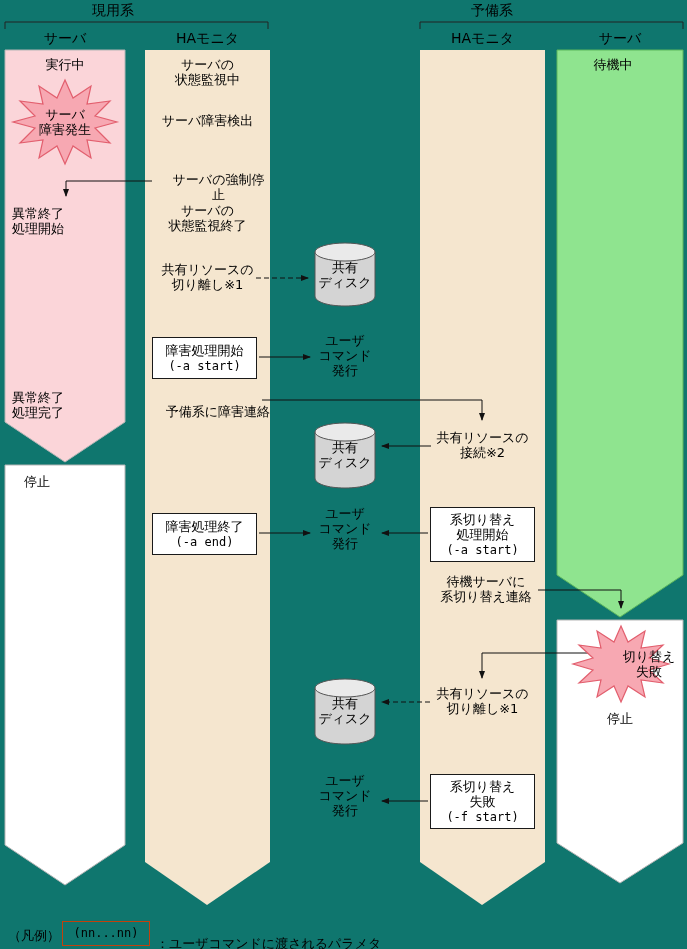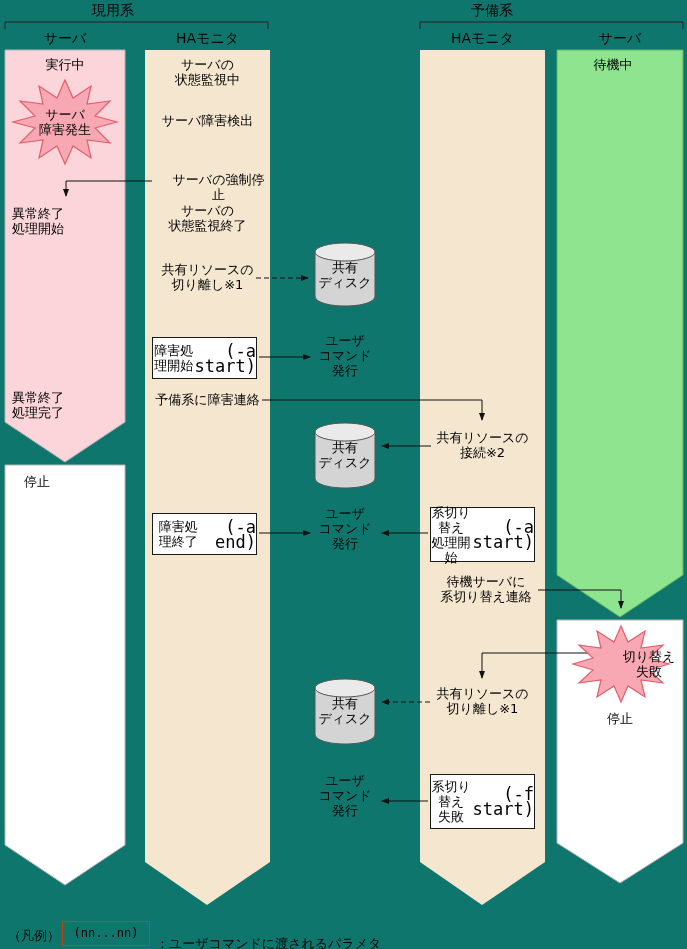--- a/index.html
+++ b/index.html
@@ -2,24 +2,24 @@
 <html><head>
 <meta charset="utf-8">
 <style>
   * { margin:0; padding:0; box-sizing:border-box; }
   body { background:#fff; font-family:"DejaVu Sans","Liberation Sans",sans-serif; color:#000; }
   .stage { position:relative; width:687px; height:949px; overflow:hidden; font-size:13px; background:#0f766e; }
   .stage svg.base { position:absolute; left:0; top:0; }
   .txt { position:absolute; white-space:pre-line; line-height:15px; }
   .tc { text-align:center; }
   .hdr { font-size:14px; }
-  .cmdbox { position:absolute; background:#fff; border:1px solid #1a1a1a; display:flex; flex-direction:row;
+  .cmdbox { position:absolute; background:#fff; border:1px solid #1a1a1a; display:flex; flex-direction:column;
             align-items:center; justify-content:center; text-align:center; line-height:15px; }
   .cmdbox .title { white-space:pre-line; }
-  .cmdbox .param { font-family:"DejaVu Sans Mono","Liberation Mono",monospace; font-size:17px; margin-top:1px;text-align:right; }
+  .cmdbox .param { font-family:"DejaVu Sans Mono","Liberation Mono",monospace; font-size:12px; margin-top:1px;text-align:right; }
   .lgbox { position:absolute; border:1px solid #c2410c; text-align:center;
            font-family:"DejaVu Sans Mono","Liberation Mono",monospace; font-size:12px; }
 </style>
 </head>
 <body>
 
 <div class="stage">
 
   <svg class="base" width="687" height="949" viewBox="0 0 687 949">
     <defs>
@@ -84,21 +84,21 @@
   <div class="txt" style="left:24px;top:474px;">停止</div>
 
   <div class="txt tc" style="left:145px;top:57px;width:125px;">サーバの
 状態監視中</div>
   <div class="txt tc" style="left:145px;top:113px;width:125px;">サーバ障害検出</div>
   <div class="txt tc" style="left:145px;top:172px;width:125px;padding-left:22px;">サーバの強制停止</div>
   <div class="txt tc" style="left:145px;top:203px;width:125px;">サーバの
 状態監視終了</div>
   <div class="txt tc" style="left:145px;top:262px;width:125px;">共有リソースの
 切り離し※1</div>
-  <div class="txt tc" style="left:145px;top:392px;width:125px;">予備系に障害連絡</div>
+  <div class="txt tc" style="left:145px;top:404px;width:125px;text-align:right;">予備系に障害連絡</div>
 
   <div class="cmdbox" style="left:152px;top:337px;width:105px;height:42px;">
     <div class="title">障害処理開始</div>
     <div class="param">(-a start)</div>
   </div>
   <div class="cmdbox" style="left:152px;top:513px;width:105px;height:42px;">
     <div class="title">障害処理終了</div>
     <div class="param">(-a end)</div>
   </div>
 

